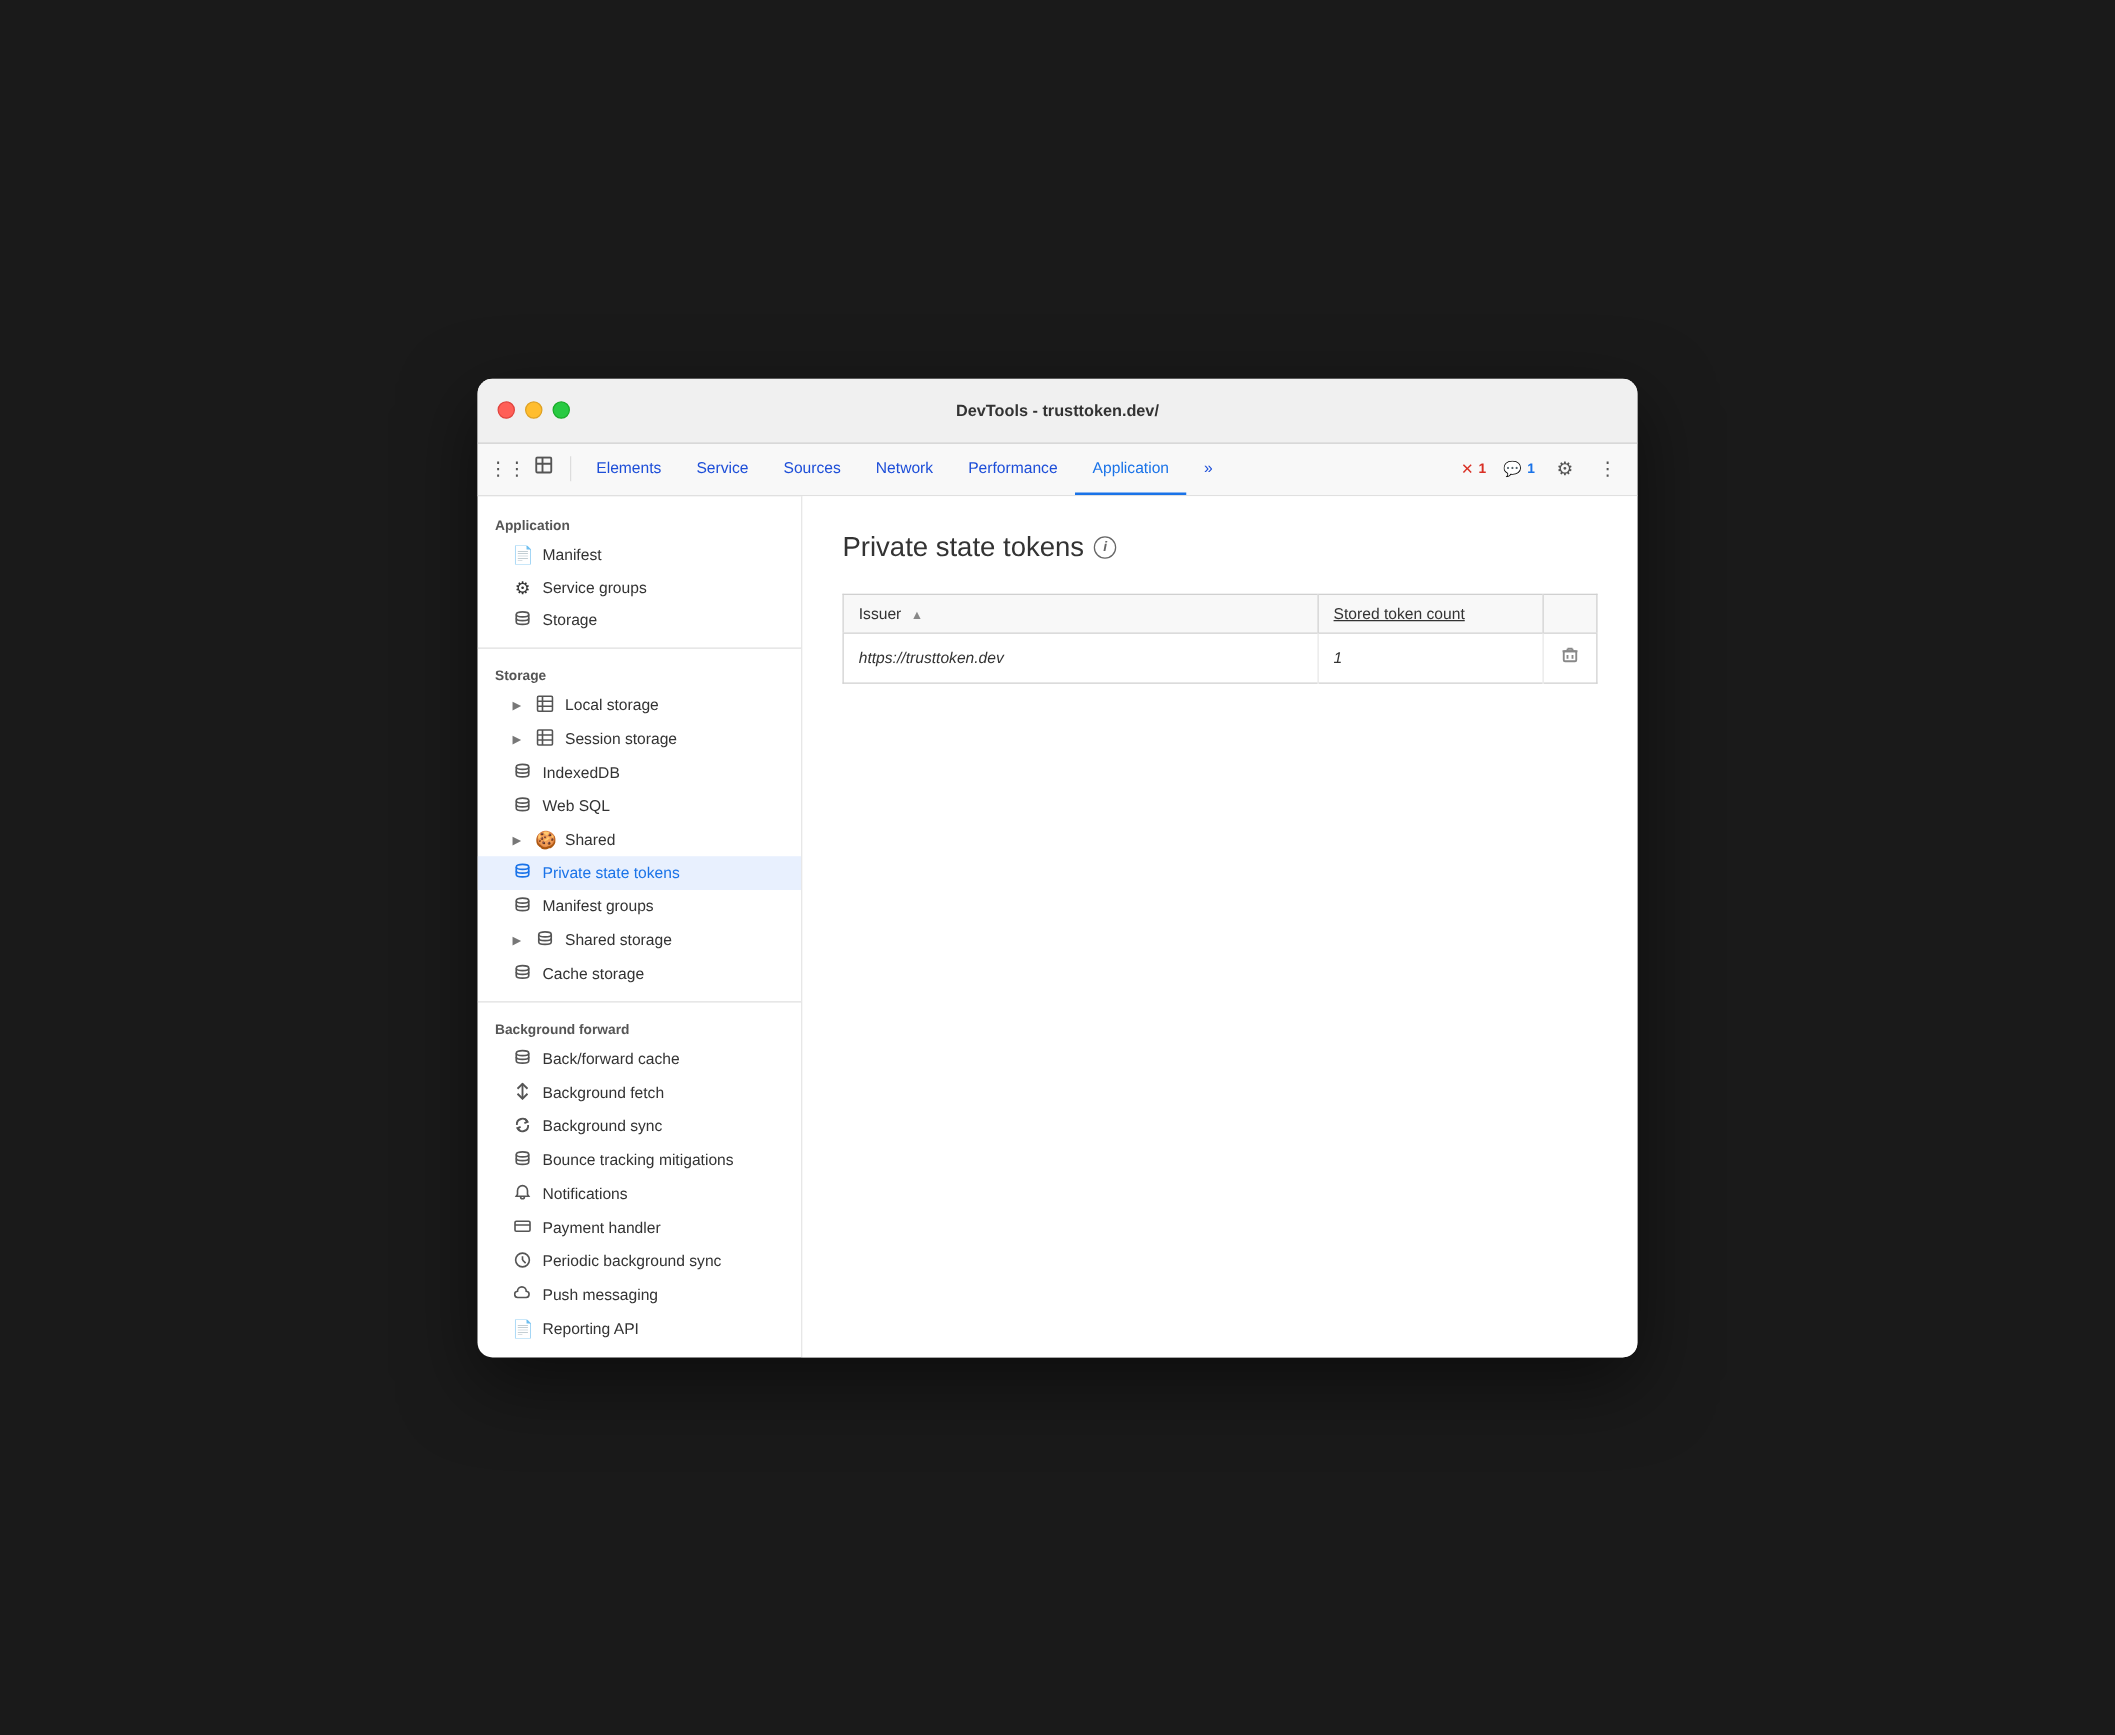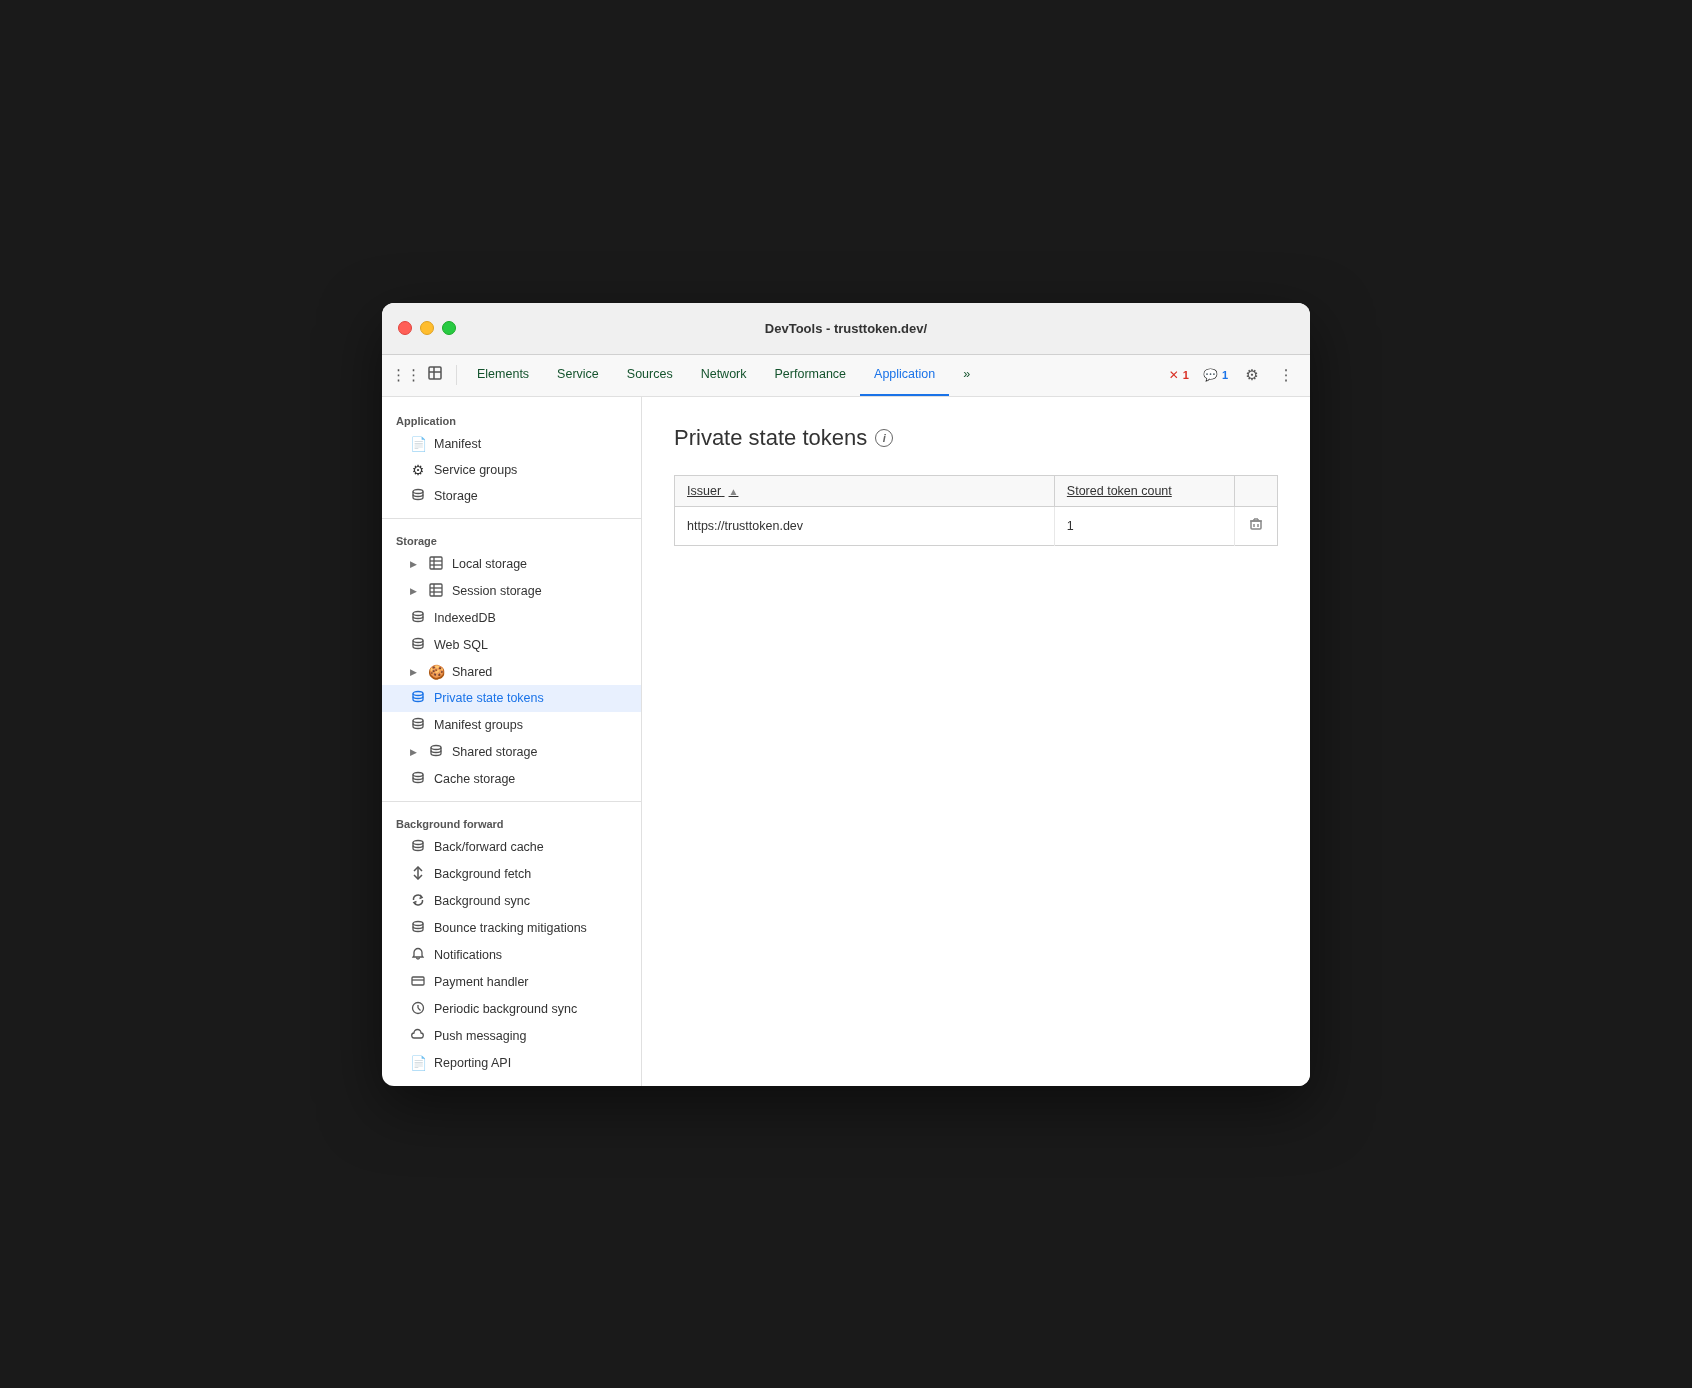--- a/index.html
+++ b/index.html
@@ -86,21 +86,21 @@
       align-items: center;
       flex: 1;
       gap: 0;
     }
     .tab-item {
       padding: 0 14px;
       height: 42px;
       display: flex;
       align-items: center;
       font-size: 12.5px;
-      color: #14532d;
+      color: #1d4ed8;
       cursor: pointer;
       border-bottom: 2px solid transparent;
       white-space: nowrap;
     }
     .tab-item.active {
       color: #1a73e8;
       border-bottom: 2px solid #1a73e8;
     }
     .toolbar-right {
       display: flex;
@@ -225,36 +225,37 @@
       font-weight: 500;
       color: #333;
       border-right: 1px solid #d0d0d0;
     }
     .data-table th:last-child { border-right: none; width: 40px; }
     .data-table td {
       padding: 8px 12px;
       color: #333;
       border-right: 1px solid #e8e8e8;
       vertical-align: middle;
+      font-style: italic;
     }
     .data-table td:last-child { border-right: none; text-align: center; }
     .sort-arrow {
       margin-left: 4px;
       font-size: 10px;
       color: #888;
     }
     .delete-btn {
       background: none;
       border: none;
       cursor: pointer;
       color: #999;
       font-size: 16px;
       padding: 2px;
     }
-    .issuer-col { width: 420px; text-decoration: underline; }
+    .issuer-col { width: 420px; }
     .count-col { width: 200px; text-decoration: underline; }
   </style>
 </head>
 <body>
 
 <div class="window">
 
   <div class="titlebar">
     <div class="traffic-lights">
       <div class="traffic-light close"></div>

